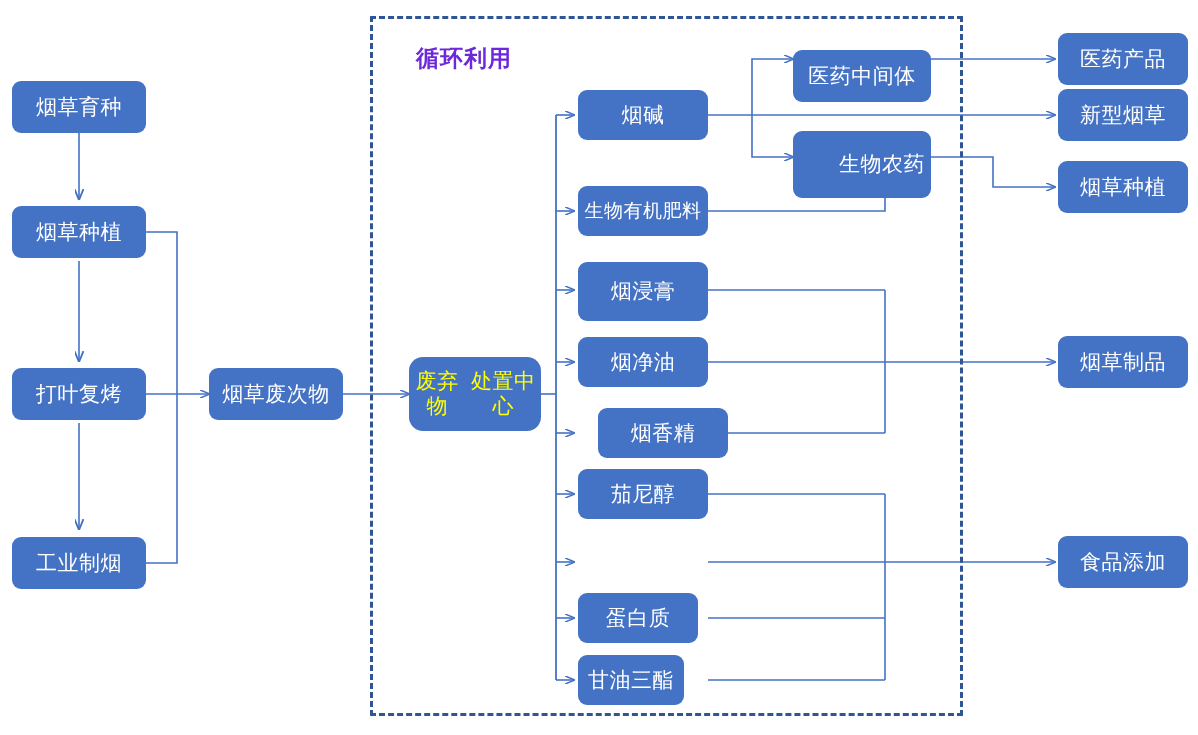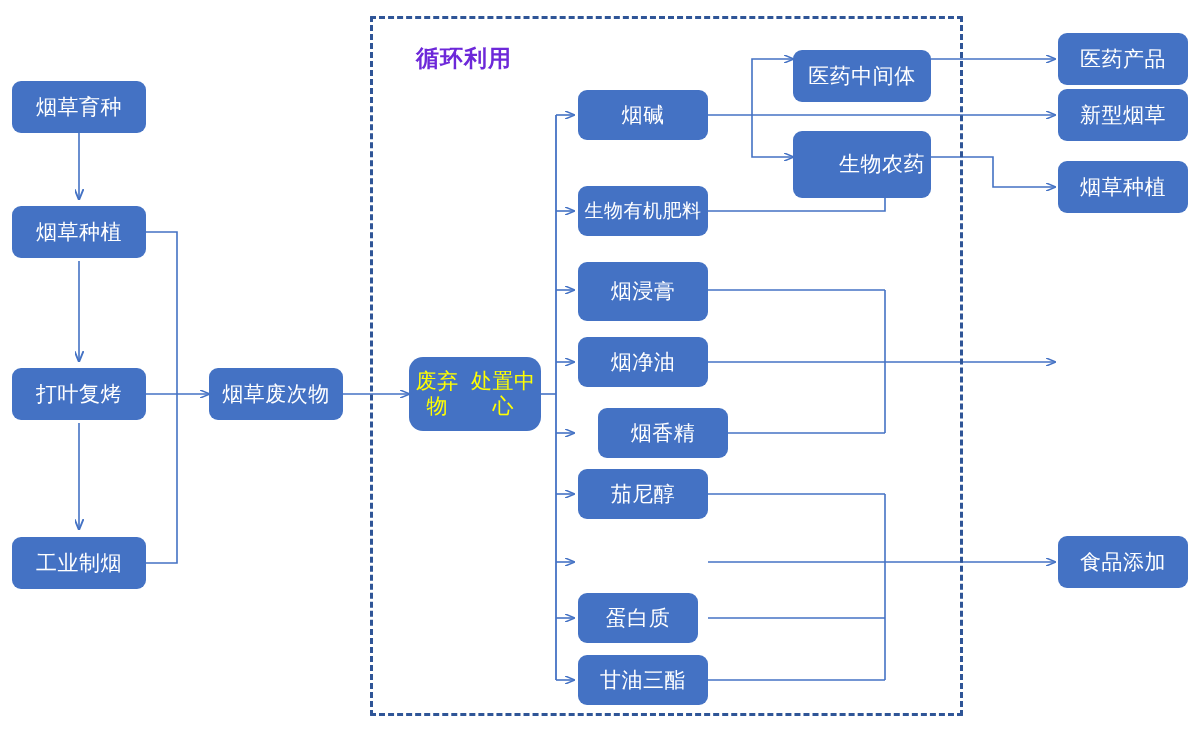--- a/index.html
+++ b/index.html
@@ -180,21 +180,21 @@
 
   <div class="node" style="left:578px; top:469px; width:130px; height:50px;">
     <span>茄尼醇</span>
   </div>
 
 
   <div class="node" style="left:578px; top:593px; width:120px; height:50px;">
     <span>蛋白质</span>
   </div>
 
-  <div class="node" style="left:578px; top:655px; width:130px; height:50px;">
+  <div class="node" style="left:578px; top:655px; width:106px; height:50px;">
     <span>甘油三酯</span>
   </div>
 
   <div class="node" style="left:793px; top:50px; width:138px; height:52px;">
     <span>医药中间体</span>
   </div>
 
   <div class="node" style="left:793px; top:131px; width:138px; height:67px;padding-left:40px;">
     <span>生物农药</span>
   </div>
@@ -204,18 +204,21 @@
   </div>
 
   <div class="node" style="left:1058px; top:89px; width:130px; height:52px;">
     <span>新型烟草</span>
   </div>
 
   <div class="node" style="left:1058px; top:161px; width:130px; height:52px;">
     <span>烟草种植</span>
   </div>
 
+  <div class="node" style="left:1058px; top:336px; width:130px; height:52px;">
+    <span>烟草制品</span>
+  </div>
 
   <div class="node" style="left:1058px; top:536px; width:130px; height:52px;">
     <span>食品添加</span>
   </div>
 
 </div>
 
 </body></html>

